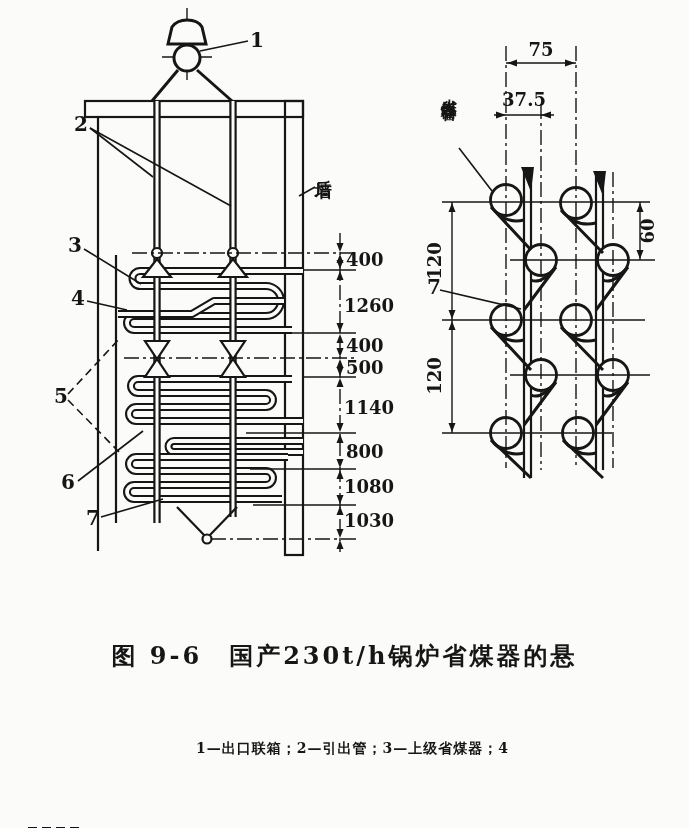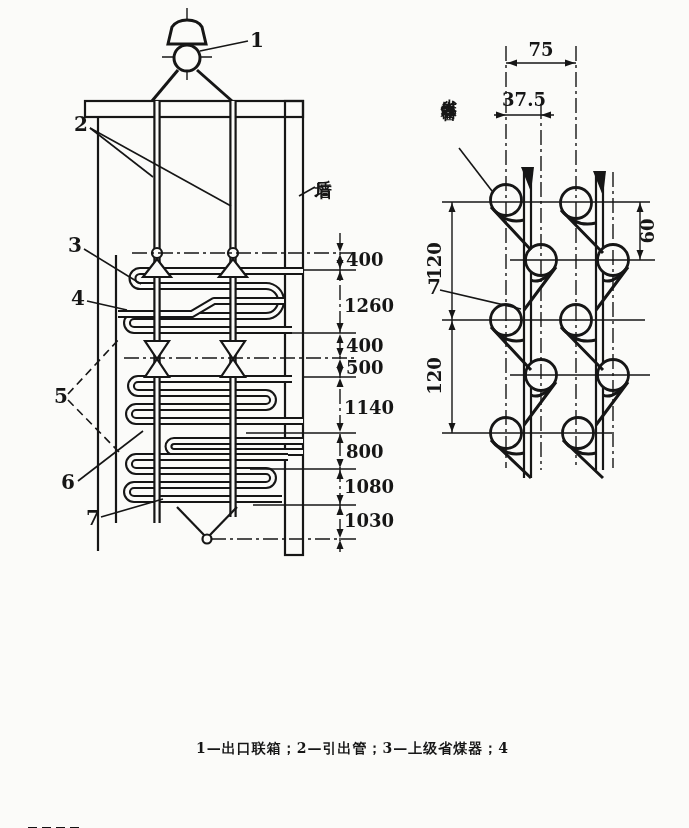--- a/index.html
+++ b/index.html
@@ -248,19 +248,20 @@
 
     <line x1="459" y1="148" x2="492" y2="191" class="k" stroke-width="1.6"></line>
     <line x1="440" y1="290" x2="521" y2="309" class="k" stroke-width="1.6"></line>
     <text class="pn" x="427" y="294">7</text>
   </g>
 </svg>
 
 <div class="vtext" style="left:314px;top:166px;font-size:17px;">后墙</div>
 <div class="vtext" style="left:440px;top:86px;font-size:16px;">省煤器管</div>
 
+<div class="caption" id="cap1">图 9-6　国产230t/h锅炉省煤器的悬</div>
 <div class="caption" id="leg1">1—出口联箱；2—引出管；3—上级省煤器；4</div>
 
 <div class="marks">
   <span></span><span></span><span></span><span></span>
 </div>
 
 </div>
 
 </body></html>

